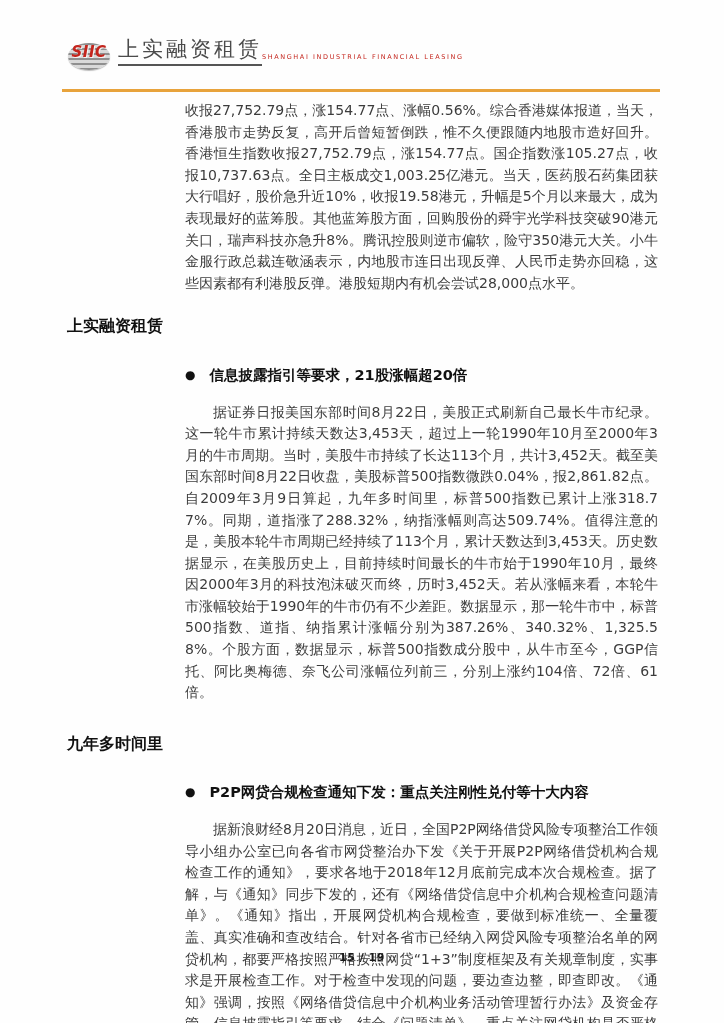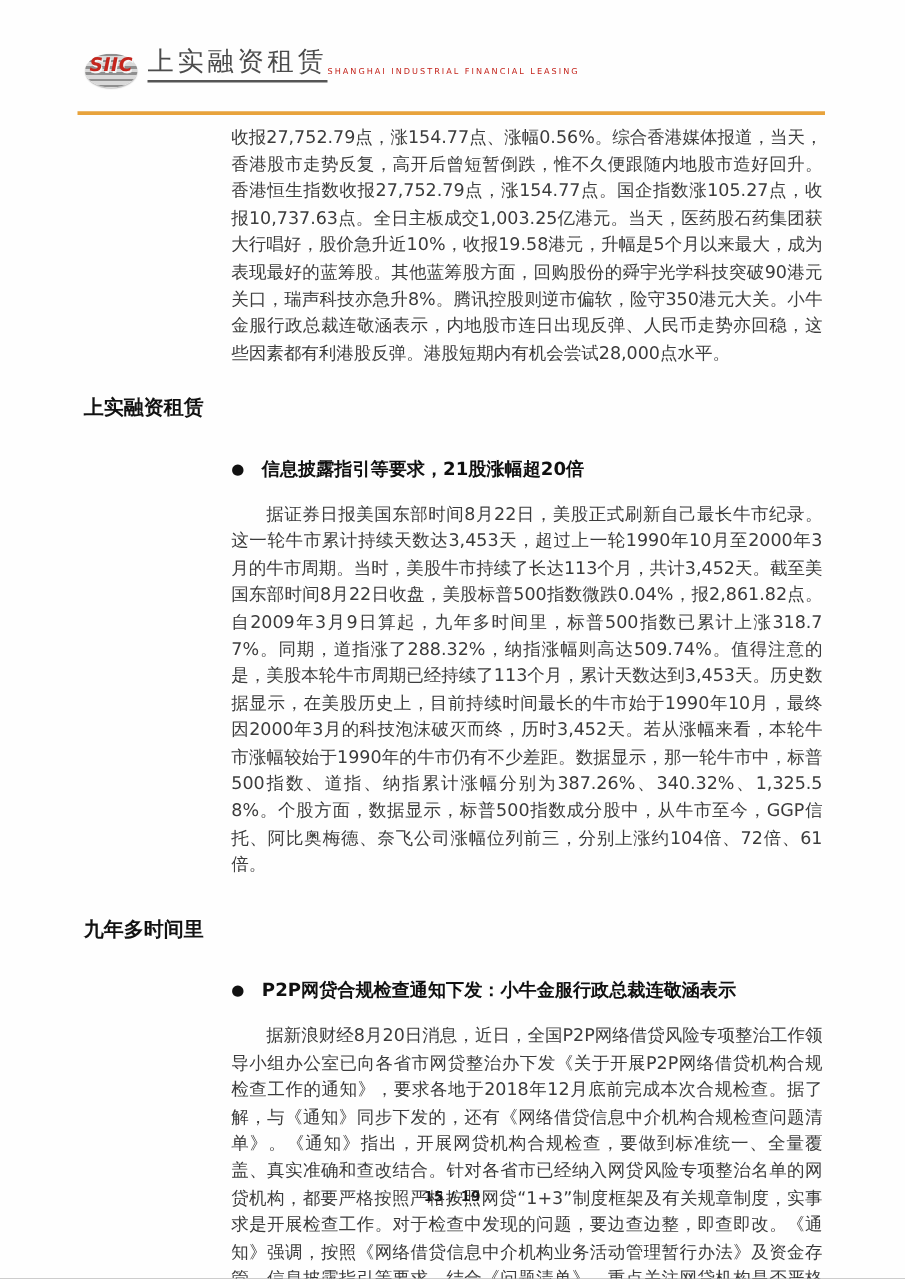--- a/index.html
+++ b/index.html
@@ -100,21 +100,21 @@
   <h2 class="section-title title-1">上实融资租赁</h2>
   <div class="bullet-line bullet-1">
     <span class="bullet-mark">●</span>
     <span>信息披露指引等要求，21股涨幅超20倍</span>
   </div>
   <p class="body-par indent par-after-bullet">据证券日报美国东部时间8月22日，美股正式刷新自己最长牛市纪录。这一轮牛市累计持续天数达3,453天，超过上一轮1990年10月至2000年3月的牛市周期。当时，美股牛市持续了长达113个月，共计3,452天。截至美国东部时间8月22日收盘，美股标普500指数微跌0.04%，报2,861.82点。自2009年3月9日算起，九年多时间里，标普500指数已累计上涨318.77%。同期，道指涨了288.32%，纳指涨幅则高达509.74%。值得注意的是，美股本轮牛市周期已经持续了113个月，累计天数达到3,453天。历史数据显示，在美股历史上，目前持续时间最长的牛市始于1990年10月，最终因2000年3月的科技泡沫破灭而终，历时3,452天。若从涨幅来看，本轮牛市涨幅较始于1990年的牛市仍有不少差距。数据显示，那一轮牛市中，标普500指数、道指、纳指累计涨幅分别为387.26%、340.32%、1,325.58%。个股方面，数据显示，标普500指数成分股中，从牛市至今，GGP信托、阿比奥梅德、奈飞公司涨幅位列前三，分别上涨约104倍、72倍、61倍。</p>
 
   <h2 class="section-title title-2">九年多时间里</h2>
   <div class="bullet-line bullet-2">
     <span class="bullet-mark">●</span>
-    <span>P2P网贷合规检查通知下发：小牛金服行政总裁连敬涵表示</span>
+    <span>P2P网贷合规检查通知下发：重点关注刚性兑付等十大内容</span>
   </div>
   <p class="body-par indent par-after-bullet">据新浪财经8月20日消息，近日，全国P2P网络借贷风险专项整治工作领导小组办公室已向各省市网贷整治办下发《关于开展P2P网络借贷机构合规检查工作的通知》，要求各地于2018年12月底前完成本次合规检查。据了解，与《通知》同步下发的，还有《网络借贷信息中介机构合规检查问题清单》。《通知》指出，开展网贷机构合规检查，要做到标准统一、全量覆盖、真实准确和查改结合。针对各省市已经纳入网贷风险专项整治名单的网贷机构，都要严格按照严格按照网贷“1+3”制度框架及有关规章制度，实事求是开展检查工作。对于检查中发现的问题，要边查边整，即查即改。《通知》强调，按照《网络借贷信息中介机构业务活动管理暂行办法》及资金存管、信息披露指引等要求，结合《问题清单》，重点关注网贷机构是否严格定位为信息中介、</p>
 
   <div class="page-footer">
     <span class="page-num">15 / 19</span>
   </div>
 
 </div>
 
 </body></html>

